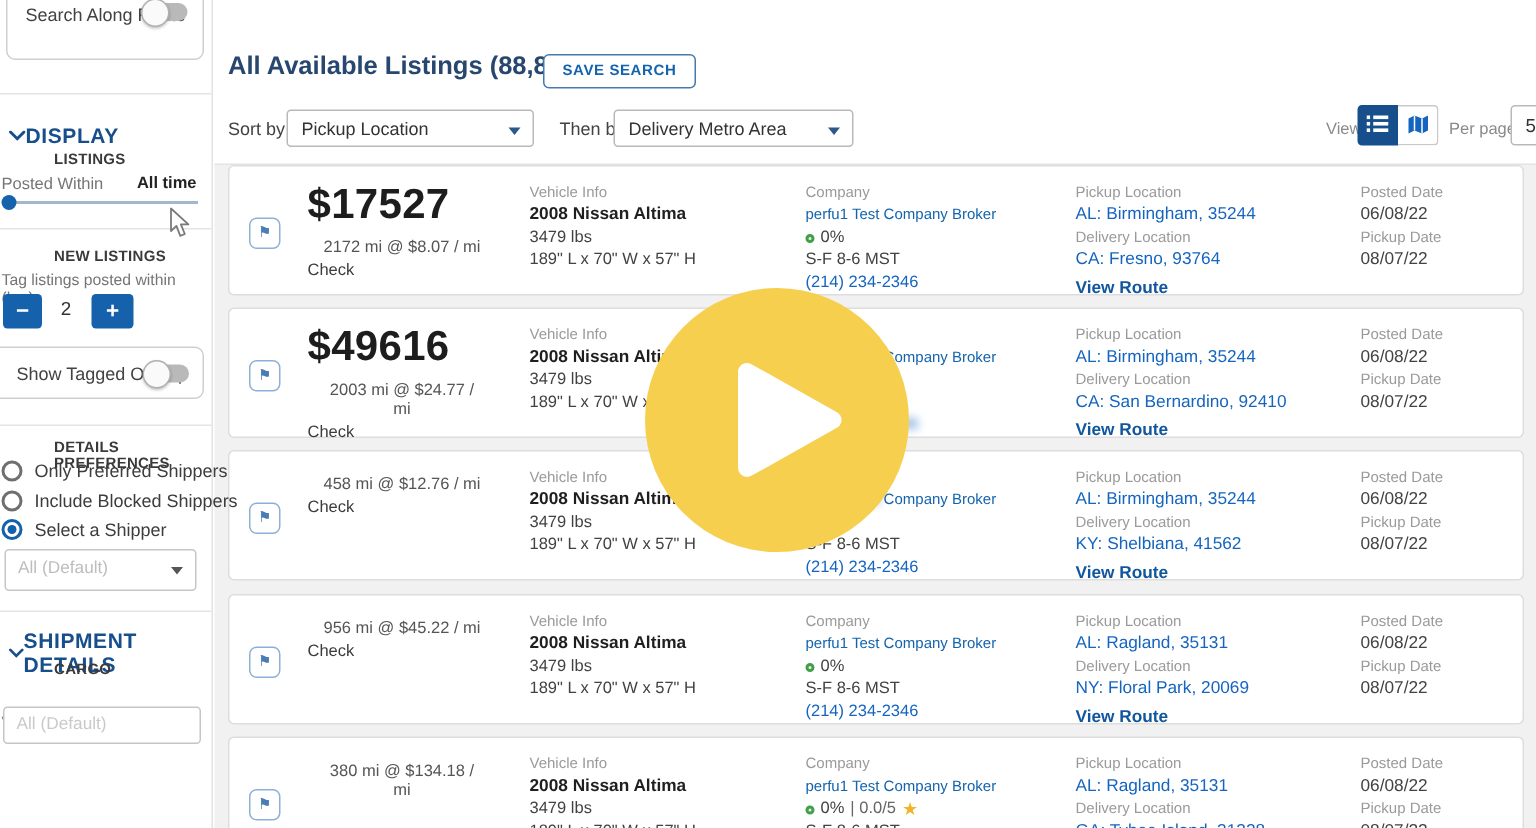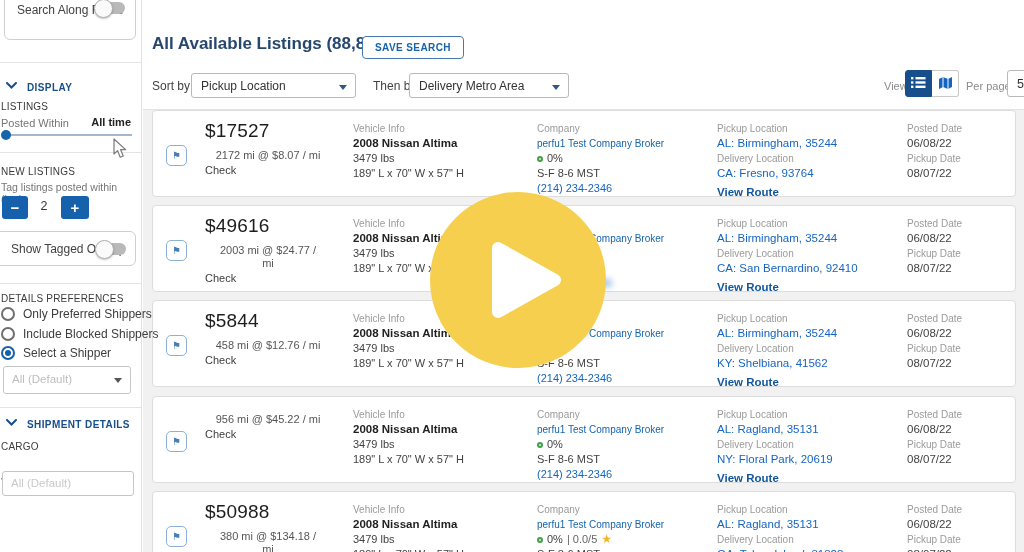--- a/index.html
+++ b/index.html
@@ -11,23 +11,23 @@
   .sidebar { position:absolute; left:0; top:0; width:142px; height:552px; background:#fff;
     border-right:1px solid #e2e2e2; z-index:2; }
   .sar-box { position:absolute; left:4px; top:-14px; width:132px; height:54px;
     border:1px solid #cfcfcf; border-radius:6px; }
   .sar-label { position:absolute; left:12px; top:16px; font-size:12px; color:#424242; white-space:nowrap; }
   .toggle { position:relative; width:28px; height:12px; background:#b9b9b9; border-radius:7px; display:inline-block; }
   .toggle::after { content:''; position:absolute; left:-3px; top:-3px; width:17px; height:17px;
     border-radius:50%; background:#fafafa; border:1px solid #b0b0b0; box-shadow:0 1px 2px rgba(0,0,0,.25); }
   .sar-toggle { position:absolute; right:10px; top:15px; }
   .divider { position:absolute; left:0; width:141px; height:1px; background:#e4e4e4; }
-  .sec-head { position:absolute; left:6px; font-size:10px; font-weight:bold; color:#174f8c;
-    letter-spacing:.4px; display:flex; align-items:flex-start; gap:10px; }
-  .sub-head { position:absolute; left:1px; font-size:10px; font-weight:normal; color:#3a3a3a; letter-spacing:.2px; }
+  .sec-head { position:absolute; left:6px; font-size:14px; font-weight:bold; color:#174f8c;
+    letter-spacing:.4px; display:flex; align-items:center; gap:0; }
+  .sub-head { position:absolute; left:1px; font-size:10px; font-weight:bold; color:#3a3a3a; letter-spacing:.2px;padding-left:35px; }
   .small-lbl { position:absolute; font-size:10.5px; color:#757575; }
   .slider-track { position:absolute; left:2px; top:134px; width:130px; height:2px; background:#a3b8cc; }
   .slider-thumb { position:absolute; left:-1px; top:-4px; width:10px; height:10px; border-radius:50%; background:#1663ad; }
   .stepper-btn { position:absolute; top:196px; height:23px; background:#1561ab; border:none; border-radius:3px;
     color:#fff; font-size:15px; font-weight:bold; line-height:21px; text-align:center; }
   .stepper-val { position:absolute; top:199px; left:31px; width:26px; text-align:center; font-size:12.5px; color:#333; }
   .tagged-box { position:absolute; left:-6px; top:231px; width:142px; height:35px;
     border:1px solid #cfcfcf; border-radius:6px; }
   .radio-row { position:absolute; left:1px; display:flex; align-items:center; gap:8px; }
   .radio { width:14px; height:14px; border:2px solid #6f6f6f; border-radius:50%; background:#fff; flex:0 0 auto; }
@@ -57,21 +57,21 @@
   .pp-box span { position:absolute; left:9px; top:6px; font-size:12.5px; color:#333; }
   .hdr-divider { position:absolute; left:143px; top:109px; width:881px; height:1px; background:#e3e3e3; }
 
   
   .list-area { position:absolute; left:143px; top:110px; width:881px; height:442px; background:#f1f1f1; }
   .card { position:absolute; left:9px; width:864px; height:87px; background:#fff;
     border:1px solid #ddd; border-radius:4px; }
   .flag-btn { position:absolute; left:13px; top:34px; width:21px; height:21px; background:#fff;
     border:1px solid #8cb0d8; border-radius:5px; color:#4a7cb5; font-size:10px; line-height:19px; text-align:center; }
   .price-col { position:absolute; left:52px; top:9px; width:126px; }
-  .price { font-size:19px; font-weight:normal; color:#1d1d1d; letter-spacing:.2px; }
+  .price { font-size:28px; font-weight:bold; color:#1d1d1d; letter-spacing:.2px; }
   .rate { margin-top:7px; font-size:11px; color:#555; line-height:13px; white-space:pre-line;text-align:center; }
   .check { margin-top:2px; font-size:11px; color:#3c3c3c; }
   .col-lbl { font-size:10px; color:#9a9a9a; }
   .veh-col { position:absolute; left:200px; top:10px; font-size:11px; color:#424242; line-height:15px; }
   .veh-name { font-size:11.5px; font-weight:bold; color:#1f1f1f; }
   .co-col { position:absolute; left:384px; top:10px; font-size:11px; color:#424242; line-height:15px; width:170px;}
   .co-name { font-size:10px; font-weight:normal; color:#1464ad; white-space:nowrap; }
   .co-rating { display:flex; align-items:center; gap:4px; }
   .dot { width:6px; height:6px; border:2.5px solid #41a047; border-radius:50%; background:#e9f4e9; display:inline-block; }
   .rating-extra { color:#666; }
@@ -285,21 +285,20 @@
       <div class="dates-col">
         <div class="col-lbl">Posted Date</div>
         <div>06/08/22</div>
         <div class="col-lbl">Pickup Date</div>
         <div>08/07/22</div>
       </div>
     </div>
       <div class="card card-2" style="top: 190px;">
       <div class="flag-btn"><span>⚑</span></div>
       <div class="price-col">
-        <div class="price">$5844</div>
         <div class="rate">458 mi @ $12.76 / mi</div>
         <div class="check">Check</div>
       </div>
       <div class="veh-col">
         <div class="col-lbl">Vehicle Info</div>
         <div class="veh-name">2008 Nissan Altima</div>
         <div>3479 lbs</div>
         <div>189" L x 70" W x 57" H</div>
       </div>
       <div class="co-col">
@@ -349,34 +348,33 @@
           <span class="rating-extra"></span>
           <span class="star"></span>
         </div>
         <div class="co-sched">S-F 8-6 MST</div>
         <div class="co-phone">(214) 234-2346</div>
       </div>
       <div class="route-col">
         <div class="col-lbl">Pickup Location</div>
         <div class="loc">AL: Ragland, 35131</div>
         <div class="col-lbl">Delivery Location</div>
-        <div class="loc">NY: Floral Park, 20619</div>
+        <div class="loc">NY: Floral Park, 20069</div>
         <div class="view-route">View Route</div>
       </div>
       <div class="dates-col">
         <div class="col-lbl">Posted Date</div>
         <div>06/08/22</div>
         <div class="col-lbl">Pickup Date</div>
         <div>08/07/22</div>
       </div>
     </div>
       <div class="card card-4" style="top: 381px;">
       <div class="flag-btn"><span>⚑</span></div>
       <div class="price-col">
-        <div class="price">$50988</div>
         <div class="rate">380 mi @ $134.18 /
 mi</div>
 
       </div>
       <div class="veh-col">
         <div class="col-lbl">Vehicle Info</div>
         <div class="veh-name">2008 Nissan Altima</div>
         <div>3479 lbs</div>
         <div>189" L x 70" W x 57" H</div>
       </div>

